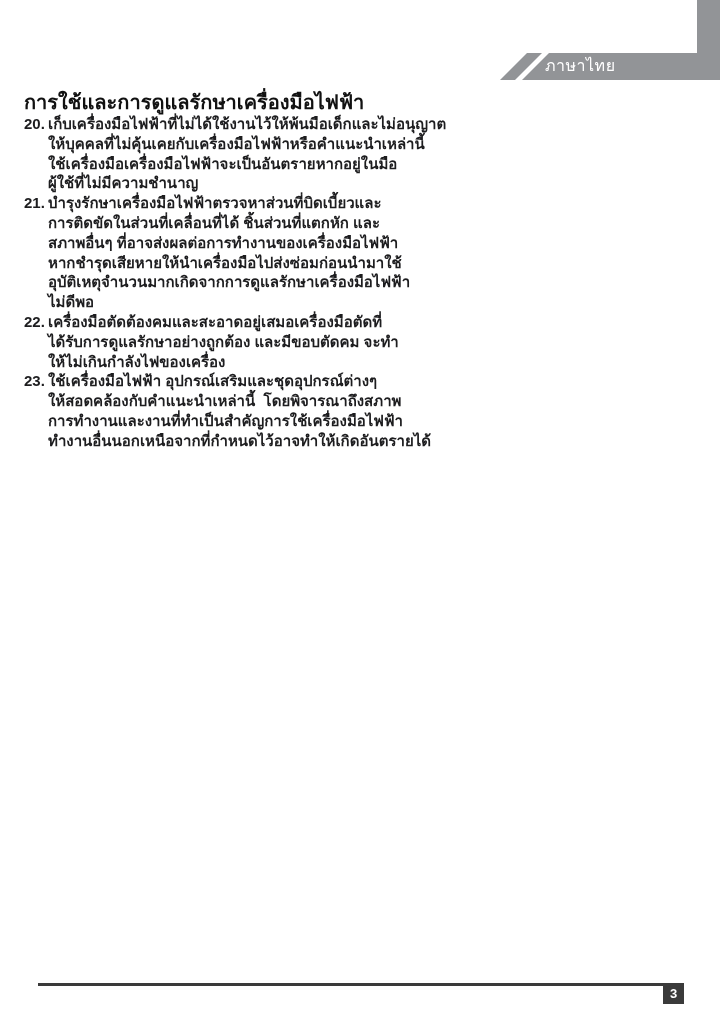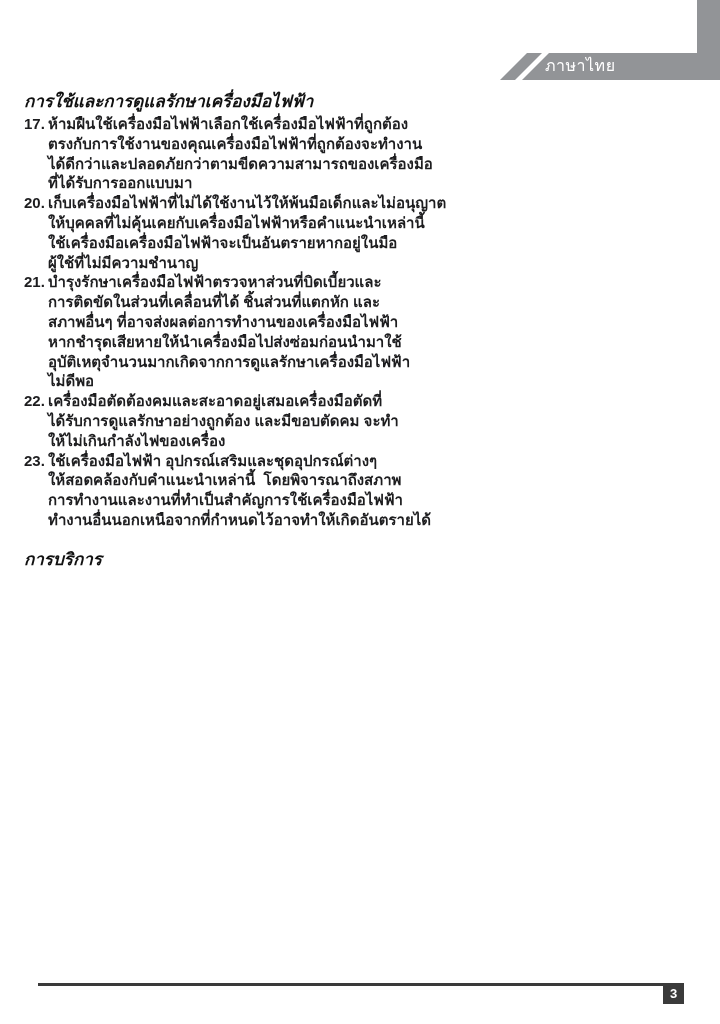--- a/index.html
+++ b/index.html
@@ -12,21 +12,21 @@
   .banner-label{
     position:absolute;top:56px;left:545px;width:150px;text-align:left;
     color:#ffffff;font-size:16px;line-height:20px;letter-spacing:.5px;
   }
   
   .content{
     position:absolute;left:24px;top:92px;width:420px;
     color:#1d1d1f;font-size:15px;line-height:19.8px;font-weight:600;
   }
   .sec-heading{
-    margin:0 0 2px 0;font-size:17px;font-weight:700;line-height:20px;color:#111111;font-style:italic;
+    margin:0 0 2px 0;font-size:20px;font-weight:700;line-height:20px;color:#111111;
   }
   section + section{margin-top:20px;}
   .item{position:relative;}
   .num{position:absolute;left:0;top:0;}
   .txt{margin-left:24px;white-space:pre;}
   
   .footer-rule{position:absolute;left:38px;top:983px;width:625px;height:3px;background:#3a3a3a;}
   .page-box{
     position:absolute;left:663px;top:983px;width:21px;height:21px;background:#3a3a3a;
     color:#ffffff;font-size:13px;font-weight:700;display:flex;align-items:center;justify-content:center;
@@ -37,27 +37,20 @@
 
 <svg class="banner-svg" viewBox="0 0 230 84" aria-hidden="true">
   <path d="M207,0 H230 V80 H32 L59,53 H207 Z" fill="#929497"></path>
   <path d="M37,53 H52 L25,80 H10 Z" fill="#929497"></path>
 </svg>
 <div class="banner-label">ภาษาไทย</div>
 
 <div class="content" style="color: rgb(29, 29, 31);">
     <section>
       <h2 class="sec-heading">การใช้และการดูแลรักษาเครื่องมือไฟฟ้า</h2>
-      <div class="item">
-        <span class="num">17.</span>
-        <div class="txt">ห้ามฝืนใช้เครื่องมือไฟฟ้าเลือกใช้เครื่องมือไฟฟ้าที่ถูกต้อง
-ตรงกับการใช้งานของคุณเครื่องมือไฟฟ้าที่ถูกต้องจะทำงาน
-ได้ดีกว่าและปลอดภัยกว่าตามขีดความสามารถของเครื่องมือ
-ที่ได้รับการออกแบบมา</div>
-      </div>
       <div class="item">
         <span class="num">20.</span>
         <div class="txt">เก็บเครื่องมือไฟฟ้าที่ไม่ได้ใช้งานไว้ให้พ้นมือเด็กและไม่อนุญาต
 ให้บุคคลที่ไม่คุ้นเคยกับเครื่องมือไฟฟ้าหรือคำแนะนำเหล่านี้
 ใช้เครื่องมือเครื่องมือไฟฟ้าจะเป็นอันตรายหากอยู่ในมือ
 ผู้ใช้ที่ไม่มีความชำนาญ</div>
       </div>
       <div class="item">
         <span class="num">21.</span>
         <div class="txt">บำรุงรักษาเครื่องมือไฟฟ้าตรวจหาส่วนที่บิดเบี้ยวและ
@@ -75,18 +68,17 @@
       </div>
       <div class="item">
         <span class="num">23.</span>
         <div class="txt">ใช้เครื่องมือไฟฟ้า อุปกรณ์เสริมและชุดอุปกรณ์ต่างๆ
 ให้สอดคล้องกับคำแนะนำเหล่านี้  โดยพิจารณาถึงสภาพ
 การทำงานและงานที่ทำเป็นสำคัญการใช้เครื่องมือไฟฟ้า
 ทำงานอื่นนอกเหนือจากที่กำหนดไว้อาจทำให้เกิดอันตรายได้</div>
       </div>
     </section>
     <section>
-      <h2 class="sec-heading">การบริการ</h2>
     </section>
   </div>
 
 <div class="footer-rule" style="background: rgb(58, 58, 58);"></div>
 <div class="page-box" style="background: rgb(58, 58, 58);">3</div>
 
 </body></html>

